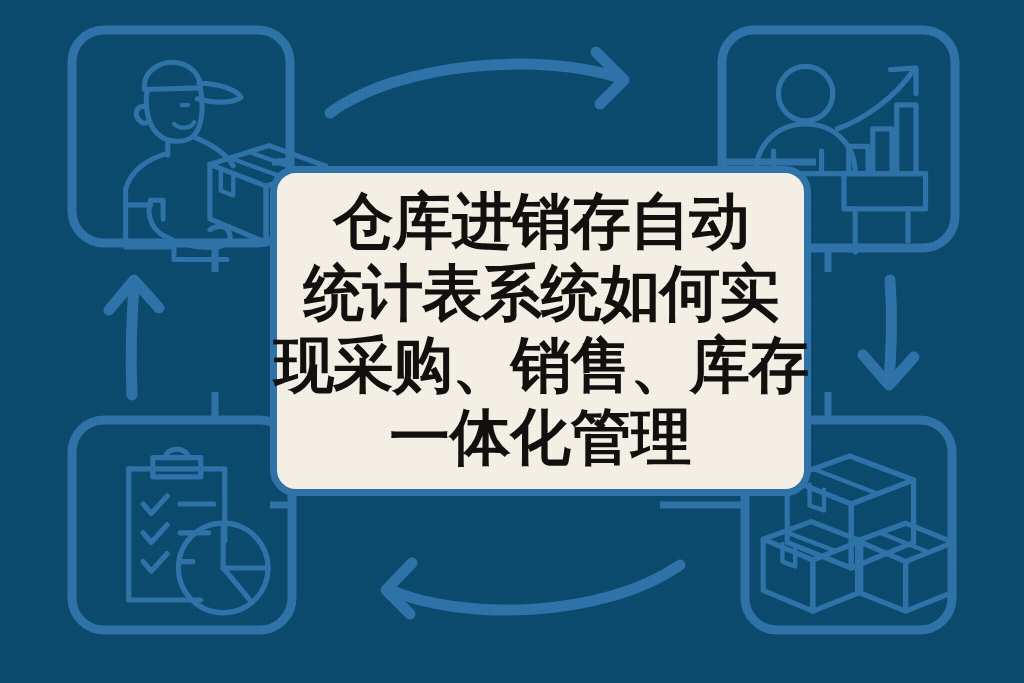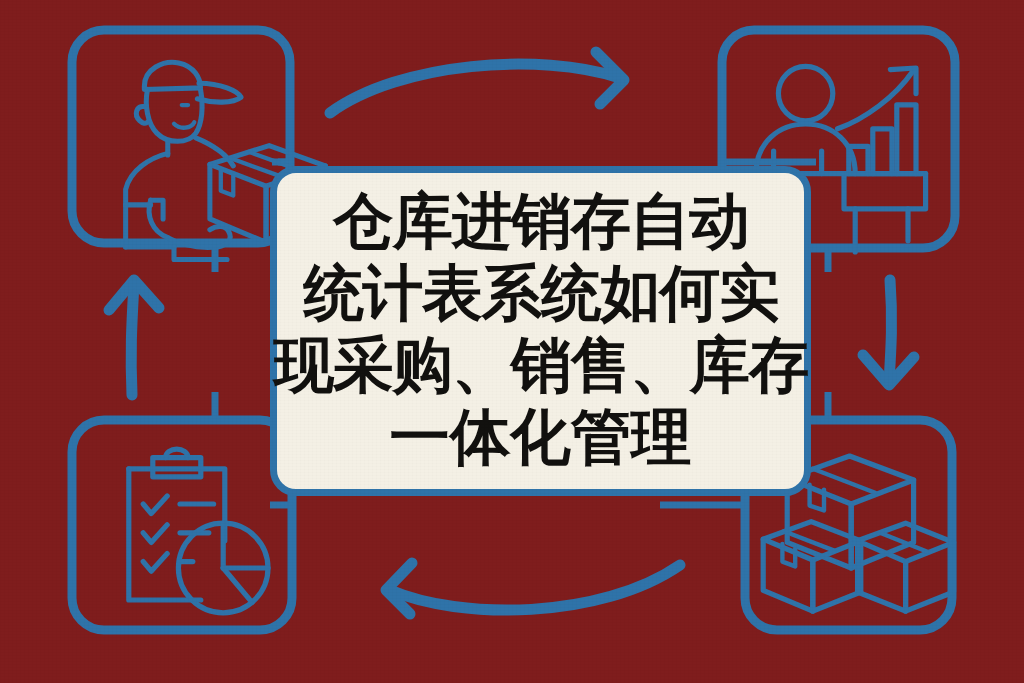--- a/index.html
+++ b/index.html
@@ -60,21 +60,21 @@
     letter-spacing: -1px;
     white-space: nowrap;
     text-align: center;
     transform: scaleX(0.99);
   }
   .headline-line.last { letter-spacing: 0px; }
 </style>
 </head>
 <body style="background: rgb(244, 240, 229);">
 
-<div id="stage" style="background: #7f1d1d;">
+<div id="stage" style="background: #0c4a6e;">
 
   <svg id="diagram" viewBox="0 0 1024 683" aria-hidden="true">
     <defs>
       <style>
         .stroke  { fill:none; stroke:#2f73a9; stroke-linecap:round; stroke-linejoin:round; }
         .frame   { stroke-width:9; }
         .link    { stroke-width:7; stroke-linecap:butt; }
         .ico     { stroke-width:6.5; }
         .ico-thin{ stroke-width:5.5; }
         .arrow   { stroke-width:11; }

